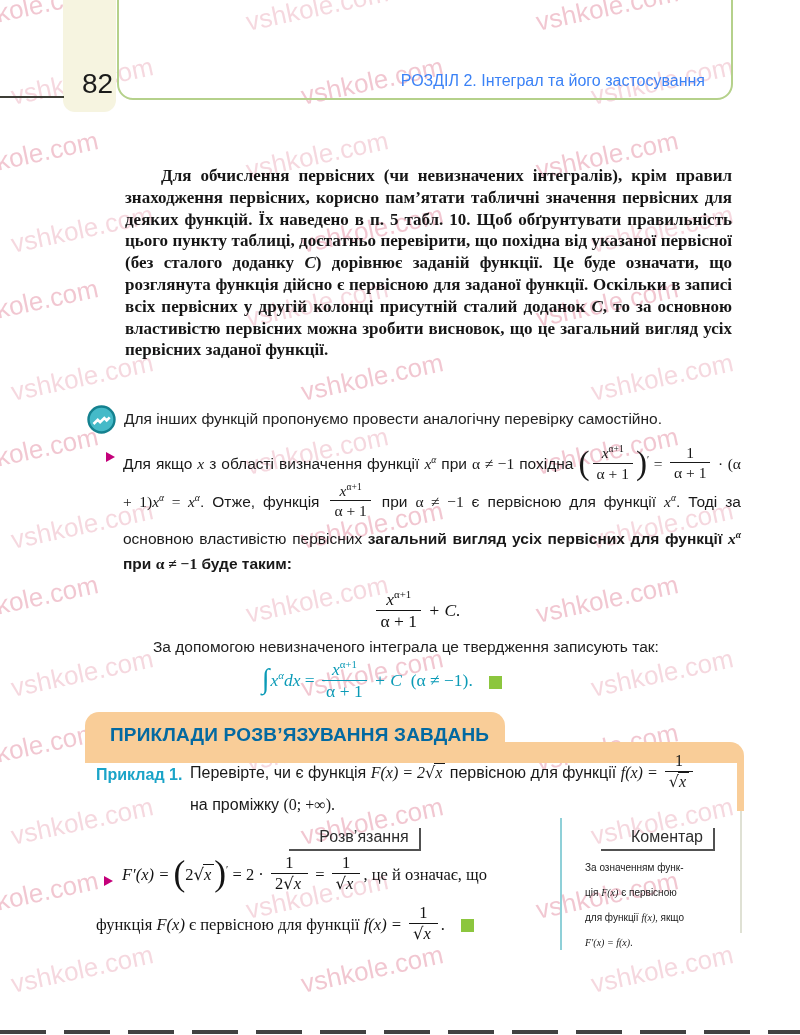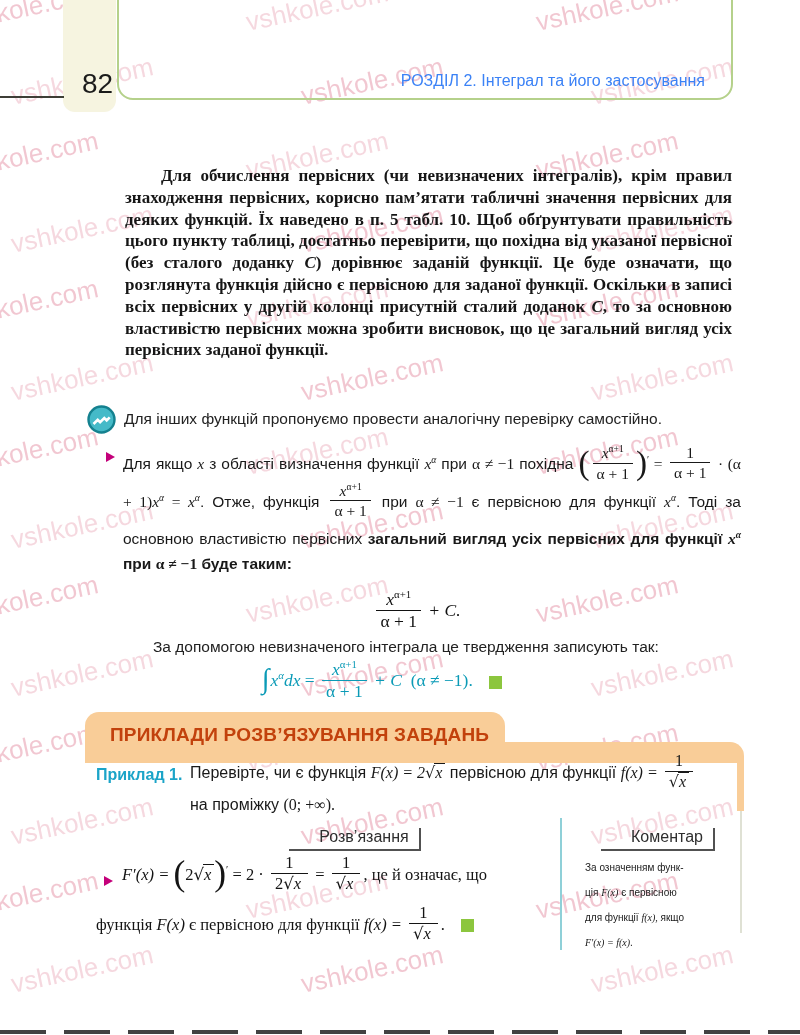--- a/index.html
+++ b/index.html
@@ -60,21 +60,21 @@
   .intg{font-size:160%;position:relative;top:2px;margin-right:1px;}
   .gsq{display:inline-block;width:13px;height:13px;background:#8cc63e;vertical-align:middle;
        margin-left:12px;}
   
   .ex-tab{position:absolute;left:85px;top:712px;width:420px;height:51px;background:#f9cd98;
           border-radius:14px 14px 0 0;}
   .ex-band{position:absolute;left:85px;top:742px;width:659px;height:21px;background:#f9cd98;
            border-radius:0 14px 0 0;}
   .ex-strip{position:absolute;left:737px;top:763px;width:7px;height:48px;background:#f9cd98;}
   .ex-strip2{position:absolute;left:740px;top:811px;width:2px;height:122px;background:#dfe1d4;}
-  .ex-header{position:absolute;left:110px;top:724px;font-size:19px;font-weight:bold;color:#c2410c;
+  .ex-header{position:absolute;left:110px;top:724px;font-size:19px;font-weight:bold;color:#0369a1;
              letter-spacing:0.2px;}
   
   .ex1-label{position:absolute;left:96px;top:766px;font-size:16px;font-weight:bold;color:#1ba4c8;}
   .ex1-task{position:absolute;left:190px;top:754px;width:556px;font-size:16px;line-height:24px;color:#191919;}
   
   .sol-header-wrap{position:absolute;left:135px;top:828px;width:440px;text-align:center;}
   .com-header-wrap{position:absolute;left:572px;top:828px;width:172px;text-align:center;}
   .half-box{display:inline-block;font-size:16px;color:#2e2e2e;padding:0 10px 3px 30px;
             border-bottom:2px solid #515151;border-right:2px solid #515151;}
   .sep{position:absolute;left:560px;top:818px;width:2px;height:132px;background:#8fd0d8;}

